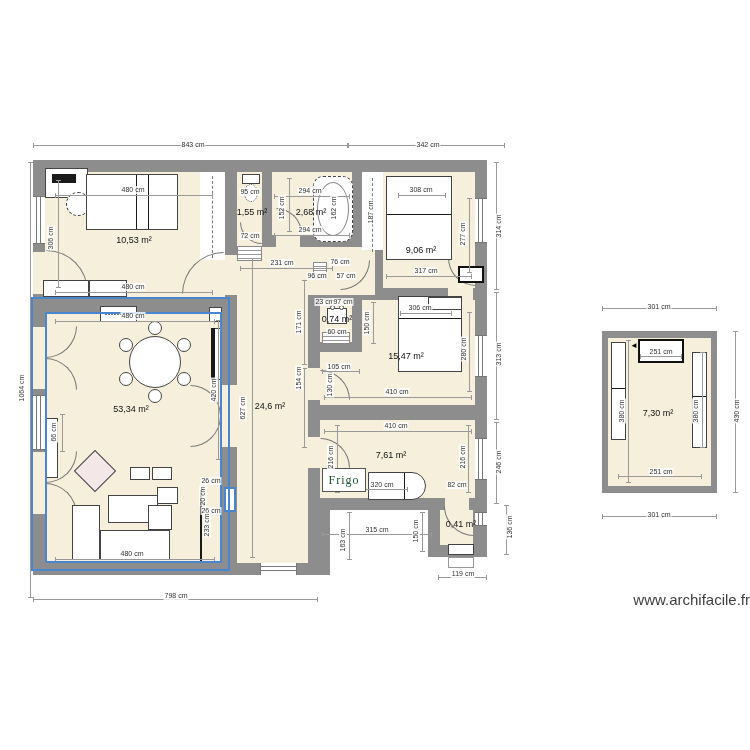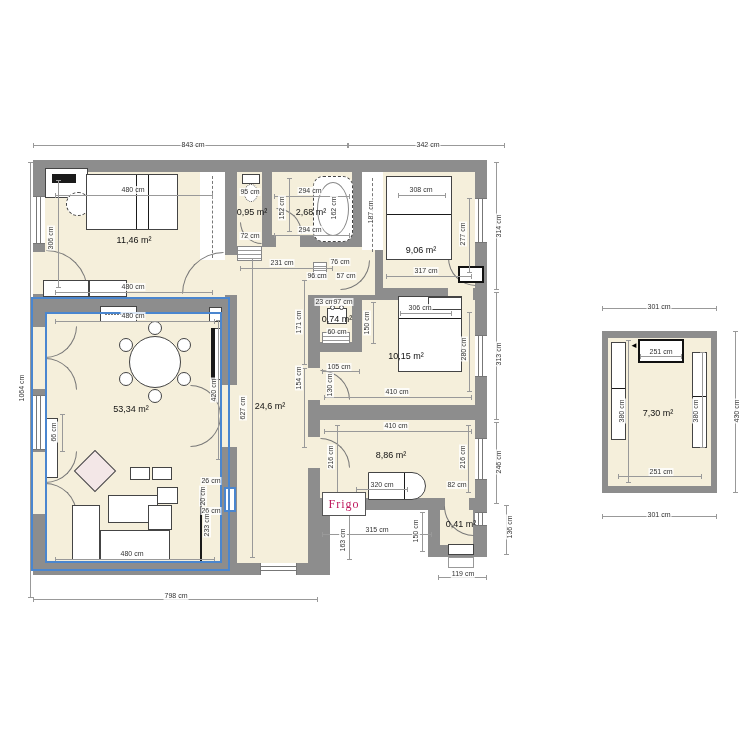--- a/index.html
+++ b/index.html
@@ -28,23 +28,23 @@
   .hatch{position:absolute;border:1px solid #888;box-sizing:border-box;
          background:repeating-linear-gradient(to bottom,#fff 0,#fff 3px,#999 3px,#999 4px);}
   .win-v{position:absolute;background:#fff;border-top:1px solid #777;border-bottom:1px solid #777;box-sizing:border-box;
          background:linear-gradient(to right,#fff 3px,#777 3px,#777 4px,#fff 4px,#fff 7px,#777 7px,#777 8px,#fff 8px);}
   .win-h{position:absolute;background:#fff;border-left:1px solid #777;border-right:1px solid #777;box-sizing:border-box;
          background:linear-gradient(to bottom,#fff 3px,#777 3px,#777 4px,#fff 4px,#fff 7px,#777 7px,#777 8px,#fff 8px);}
   .blue{position:absolute;border:2px solid #4a86cf;box-sizing:border-box;background:transparent;z-index:20;}
   .circle{border-radius:50%;}
   #watermark{position:absolute;left:615px;top:591px;width:135px;font-size:15px;color:#3f3f3f;
              text-align:right;z-index:40;}
-  #frigo{position:absolute;left:322px;top:492px;width:44px;height:24px;background:#fff;border:1px solid #555;
+  #frigo{position:absolute;left:322px;top:468px;width:44px;height:24px;background:#fff;border:1px solid #555;
          box-sizing:border-box;display:flex;align-items:center;justify-content:center;
-         font-family:"Liberation Serif", serif;font-size:12px;letter-spacing:1px;color:#be185d;z-index:15;}
+         font-family:"Liberation Serif", serif;font-size:12px;letter-spacing:1px;color:#14532d;z-index:15;}
   .fake-text{position:absolute;background:repeating-linear-gradient(to right,#777 0,#777 2px,#fff 2px,#fff 3px);
              height:3px;}
 </style>
 </head>
 <body>
 
 <div id="plan">
 
   <div class="wall" style="left:33px;top:160px;width:454px;height:350px;"></div>
   <div class="wall" style="left:33px;top:510px;width:297px;height:65px;"></div>
@@ -215,29 +215,29 @@
   <div class="dlv" style="left:302px;top:368px;height:80px;"></div>
   <div class="dlh" style="left:55px;top:319px;width:160px;"></div>
   <div class="dlh" style="left:55px;top:557px;width:160px;"></div>
   <div class="dlh" style="left:640px;top:354px;width:42px;"></div>
   <div class="dlh" style="left:618px;top:474px;width:84px;"></div>
   <div class="dlv" style="left:626px;top:340px;height:143px;"></div>
   <div class="dlv" style="left:700px;top:352px;height:96px;"></div>
   <div class="dlv" style="left:60px;top:414px;height:38px;"></div>
 
   <div id="room-labels">
-      <span class="roomlbl" style="left: 134px; top: 240px;">11,46 m²</span>
-      <span class="roomlbl" style="left: 252px; top: 212px;">0,95 m²</span>
+      <span class="roomlbl" style="left: 134px; top: 240px;">10,53 m²</span>
+      <span class="roomlbl" style="left: 252px; top: 212px;">1,55 m²</span>
       <span class="roomlbl" style="left: 311px; top: 212px;">2,68 m²</span>
       <span class="roomlbl" style="left: 421px; top: 250px;">9,06 m²</span>
       <span class="roomlbl" style="left: 337px; top: 319px;">0,74 m²</span>
-      <span class="roomlbl" style="left: 406px; top: 356px;">10,15 m²</span>
+      <span class="roomlbl" style="left: 406px; top: 356px;">15,47 m²</span>
       <span class="roomlbl" style="left: 270px; top: 406px;">24,6 m²</span>
       <span class="roomlbl" style="left: 131px; top: 409px;">53,34 m²</span>
-      <span class="roomlbl" style="left: 391px; top: 455px;">8,86 m²</span>
+      <span class="roomlbl" style="left: 391px; top: 455px;">7,61 m²</span>
       <span class="roomlbl" style="left: 461px; top: 524px;">0,41 m²</span>
       <span class="roomlbl" style="left: 658px; top: 413px;">7,30 m²</span>
     </div>
   <div id="dim-labels">
       <span class="dimlbl" style="left: 193px; top: 145px;">843 cm</span>
       <span class="dimlbl" style="left: 428px; top: 145px;">342 cm</span>
       <span class="dimlbl rot" style="left: 22px; top: 388px;">1064 cm</span>
       <span class="dimlbl" style="left: 176px; top: 596px;">798 cm</span>
       <span class="dimlbl" style="left: 463px; top: 574px;">119 cm</span>
       <span class="dimlbl rot" style="left: 499px; top: 226px;">314 cm</span>
@@ -291,13 +291,14 @@
       <span class="dimlbl rot" style="left: 416px; top: 531px;">150 cm</span>
       <span class="dimlbl" style="left: 659px; top: 307px;">301 cm</span>
       <span class="dimlbl" style="left: 659px; top: 515px;">301 cm</span>
       <span class="dimlbl rot" style="left: 737px; top: 411px;">430 cm</span>
       <span class="dimlbl" style="left: 661px; top: 352px;">251 cm</span>
       <span class="dimlbl" style="left: 661px; top: 472px;">251 cm</span>
       <span class="dimlbl rot" style="left: 622px; top: 411px;">380 cm</span>
       <span class="dimlbl rot" style="left: 696px; top: 411px;">380 cm</span>
     </div>
 
+  <div id="watermark">www.archifacile.fr</div>
 </div>
 
 </body></html>

